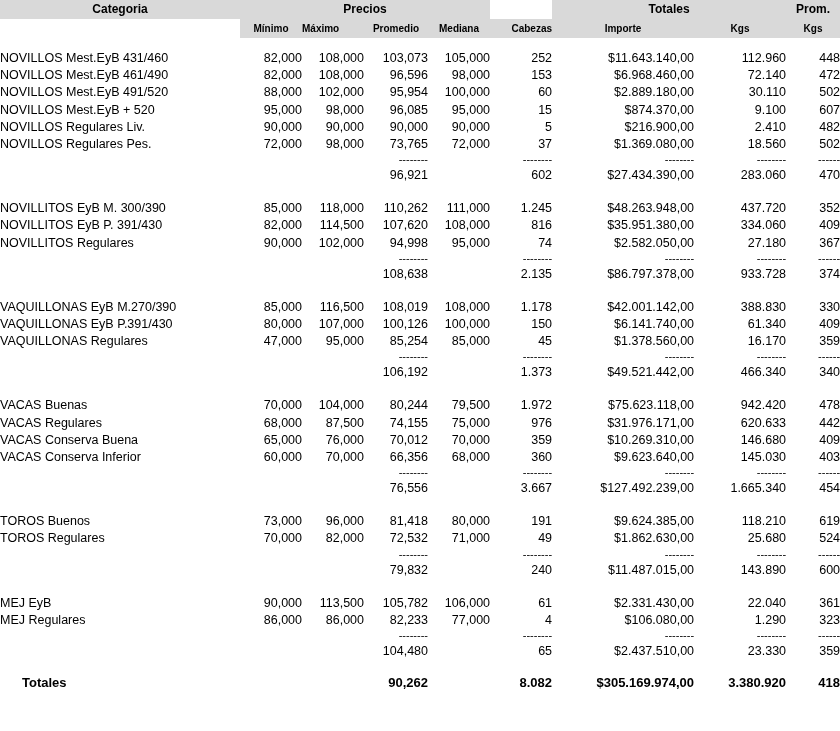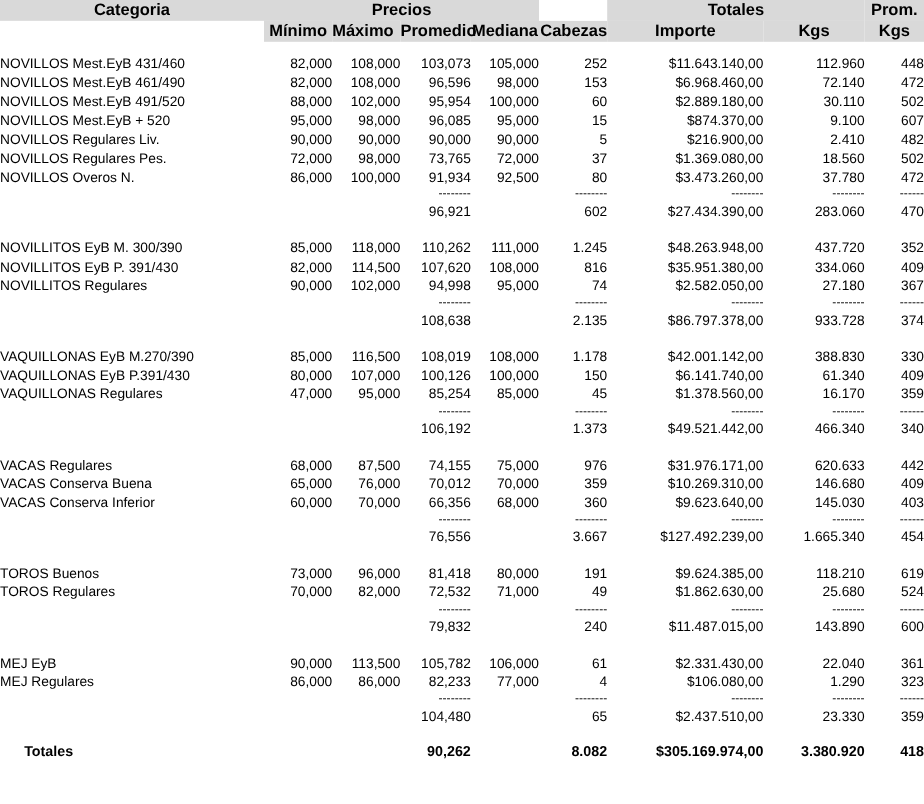--- a/index.html
+++ b/index.html
@@ -26,29 +26,29 @@
     white-space: nowrap;
   }
 
   
   .hdr-top td {
     background: #d9d9d9;
     font-weight: bold;
     text-align: center;
     height: 19px;
     line-height: 19px;
-    font-size: 15px;
+    font-size: 12px;
   }
   .hdr-bottom td {
     background: #d9d9d9;
     font-weight: bold;
     text-align: center;
     height: 19px;
     line-height: 19px;
-    font-size: 15px;
+    font-size: 10px;
   }
   .hdr-blank { background: #ffffff !important; }
 
   
   .c-cat   { width: 240px; text-align: left;  padding-left: 8px; }
   .c-min   { width: 62px;  text-align: right; padding-right: 6px; }
   .c-max   { width: 62px;  text-align: right; padding-right: 6px; }
   .c-prom  { width: 64px;  text-align: right; padding-right: 6px; }
   .c-med   { width: 62px;  text-align: right; padding-right: 6px; }
   .c-cab   { width: 62px;  text-align: right; padding-right: 6px; }
@@ -175,31 +175,20 @@
         <td class="c-cat">NOVILLOS Regulares Pes.</td>
         <td class="c-min">72,000</td>
         <td class="c-max">98,000</td>
         <td class="c-prom">73,765</td>
         <td class="c-med">72,000</td>
         <td class="c-cab">37</td>
         <td class="c-imp">$1.369.080,00</td>
         <td class="c-kgs">18.560</td>
         <td class="c-pkgs">502</td>
       </tr>
-      <tr class="row">
-        <td class="c-cat">NOVILLOS Overos N.</td>
-        <td class="c-min">86,000</td>
-        <td class="c-max">100,000</td>
-        <td class="c-prom">91,934</td>
-        <td class="c-med">92,500</td>
-        <td class="c-cab">80</td>
-        <td class="c-imp">$3.473.260,00</td>
-        <td class="c-kgs">37.780</td>
-        <td class="c-pkgs">472</td>
-      </tr>
       <tr class="row dash">
         <td class="c-cat"></td>
         <td class="c-min"></td>
         <td class="c-max"></td>
         <td class="c-prom">--------</td>
         <td class="c-med"></td>
         <td class="c-cab">--------</td>
         <td class="c-imp">--------</td>
         <td class="c-kgs">--------</td>
         <td class="c-pkgs">------</td>
@@ -328,20 +317,31 @@
         <td class="c-med"></td>
         <td class="c-cab">1.373</td>
         <td class="c-imp">$49.521.442,00</td>
         <td class="c-kgs">466.340</td>
         <td class="c-pkgs">340</td>
       </tr>
       <tr class="row spacer">
         <td class="" colspan="9" style="height: 15px; line-height: 15px;"></td>
       </tr>
       <tr class="row">
+        <td class="c-cat">VACAS Buenas</td>
+        <td class="c-min">70,000</td>
+        <td class="c-max">104,000</td>
+        <td class="c-prom">80,244</td>
+        <td class="c-med">79,500</td>
+        <td class="c-cab">1.972</td>
+        <td class="c-imp">$75.623.118,00</td>
+        <td class="c-kgs">942.420</td>
+        <td class="c-pkgs">478</td>
+      </tr>
+      <tr class="row">
         <td class="c-cat">VACAS Regulares</td>
         <td class="c-min">68,000</td>
         <td class="c-max">87,500</td>
         <td class="c-prom">74,155</td>
         <td class="c-med">75,000</td>
         <td class="c-cab">976</td>
         <td class="c-imp">$31.976.171,00</td>
         <td class="c-kgs">620.633</td>
         <td class="c-pkgs">442</td>
       </tr>

